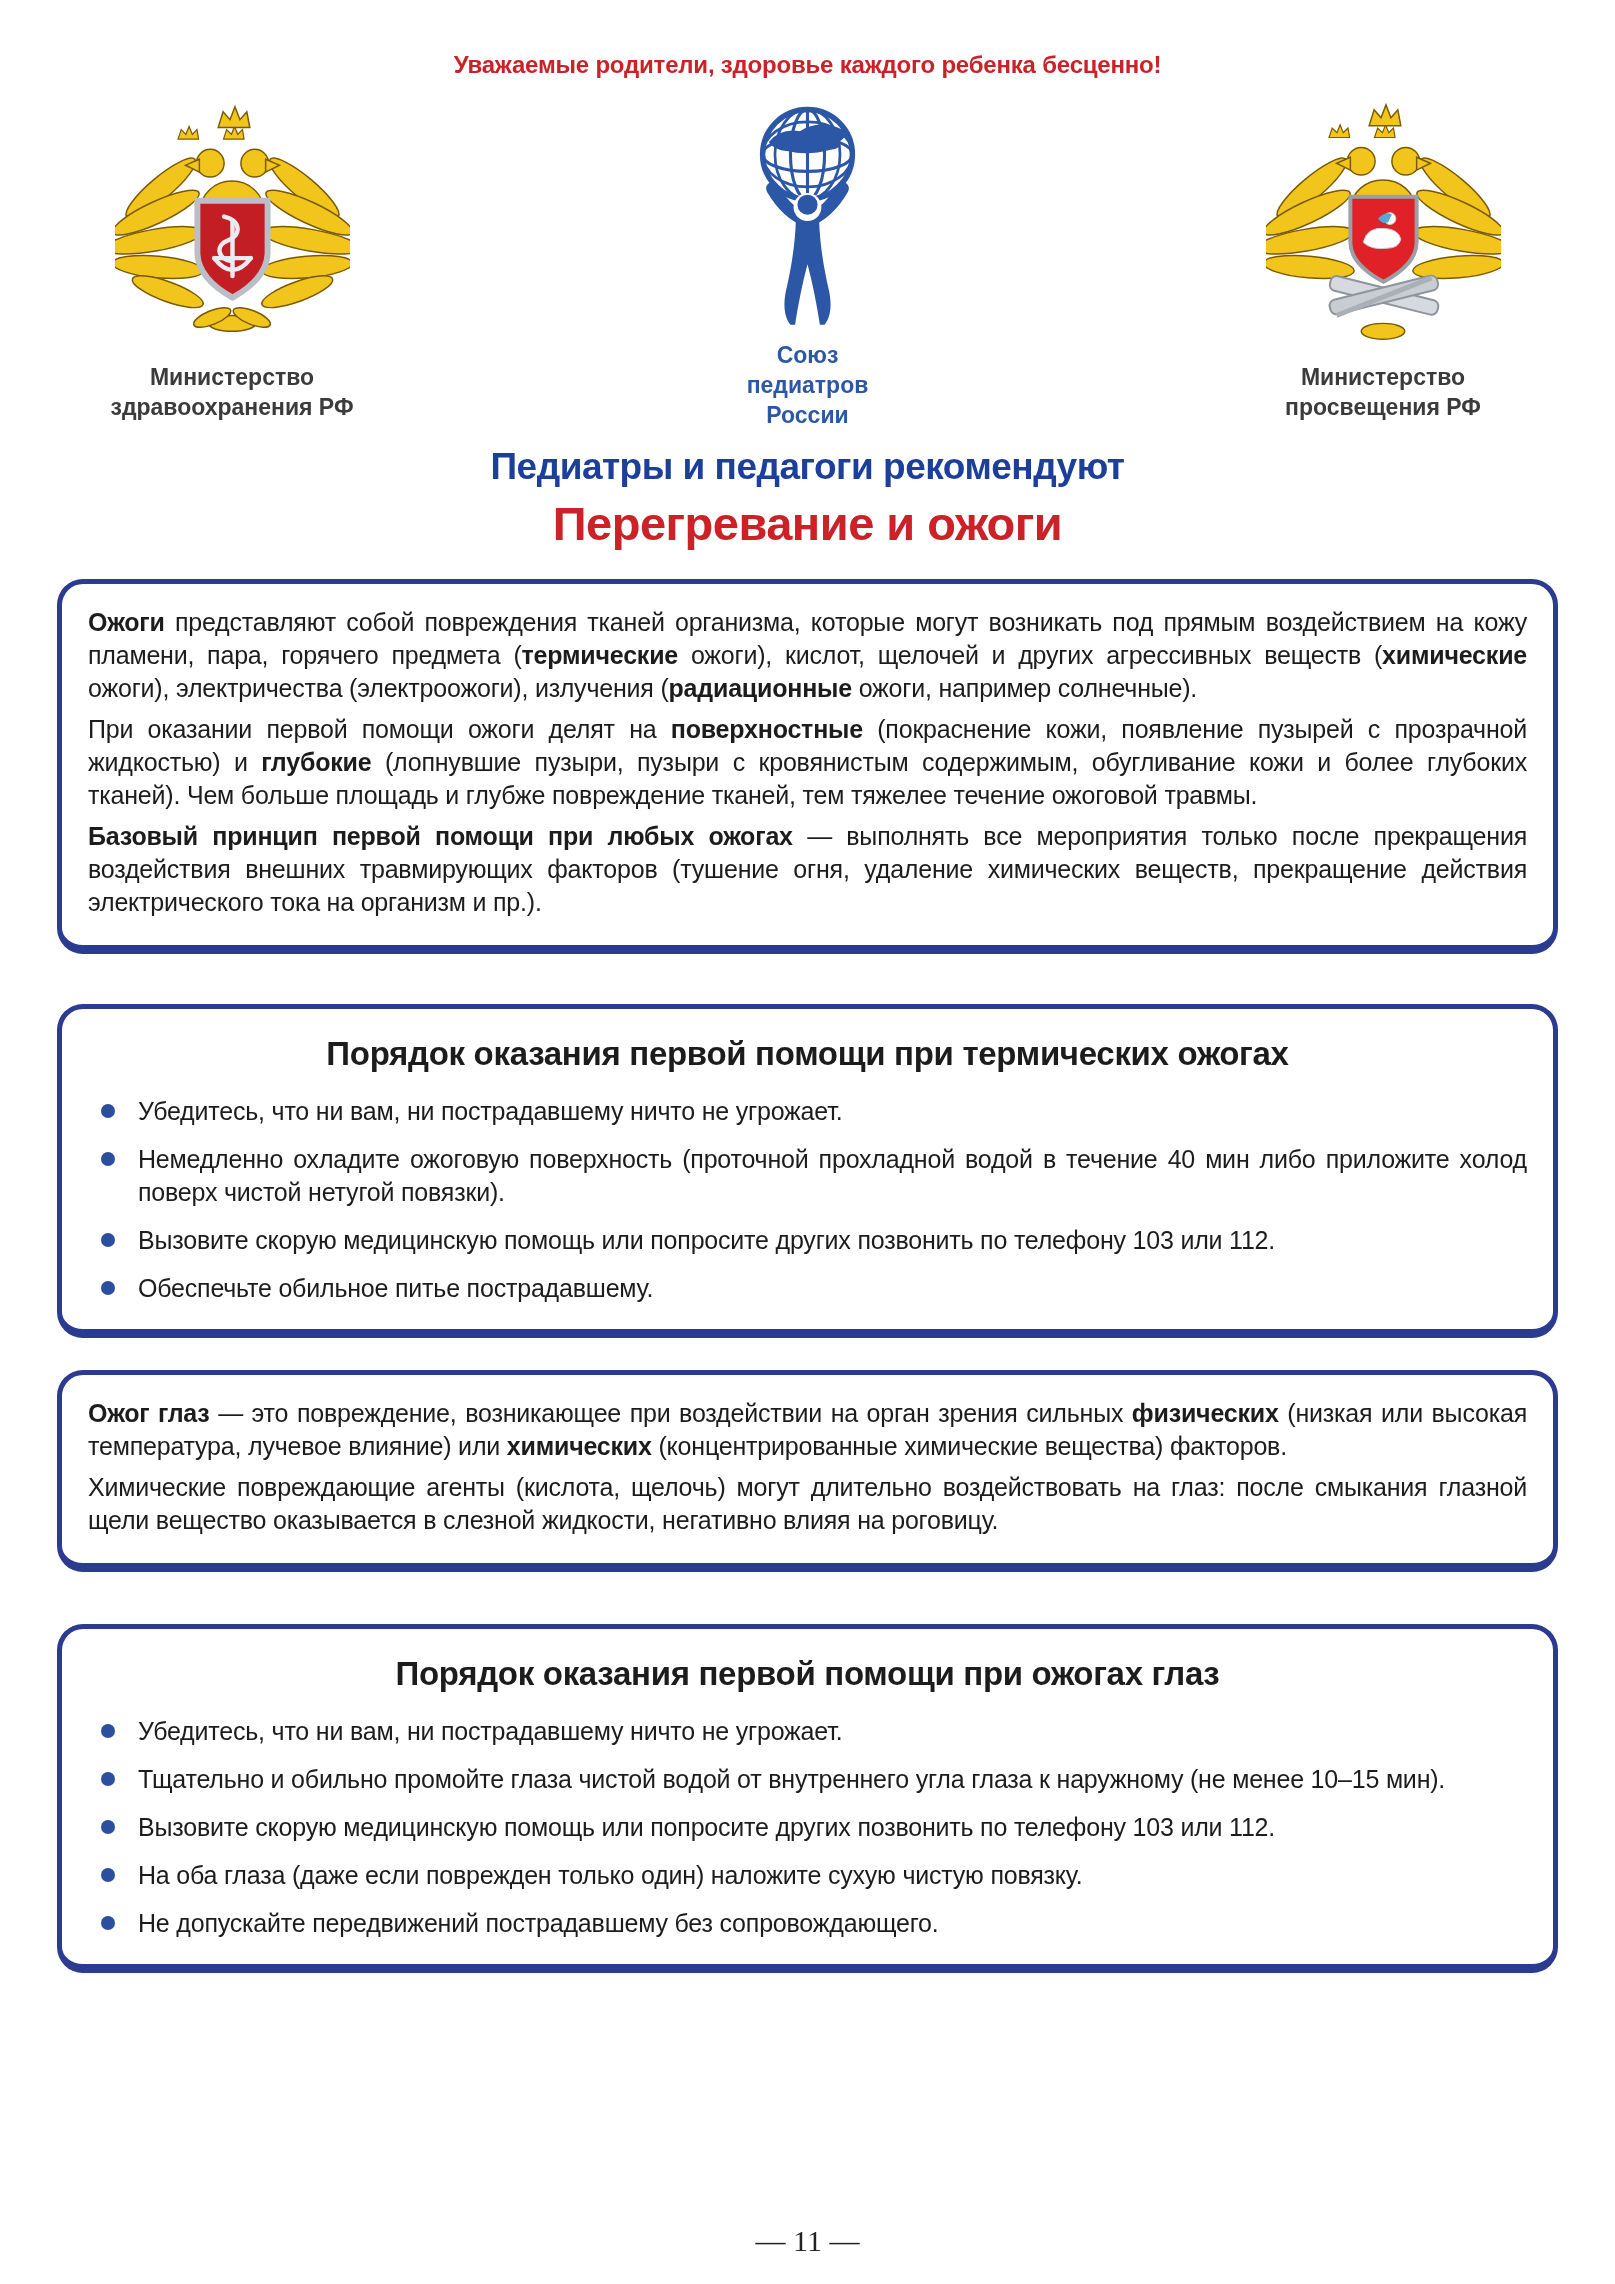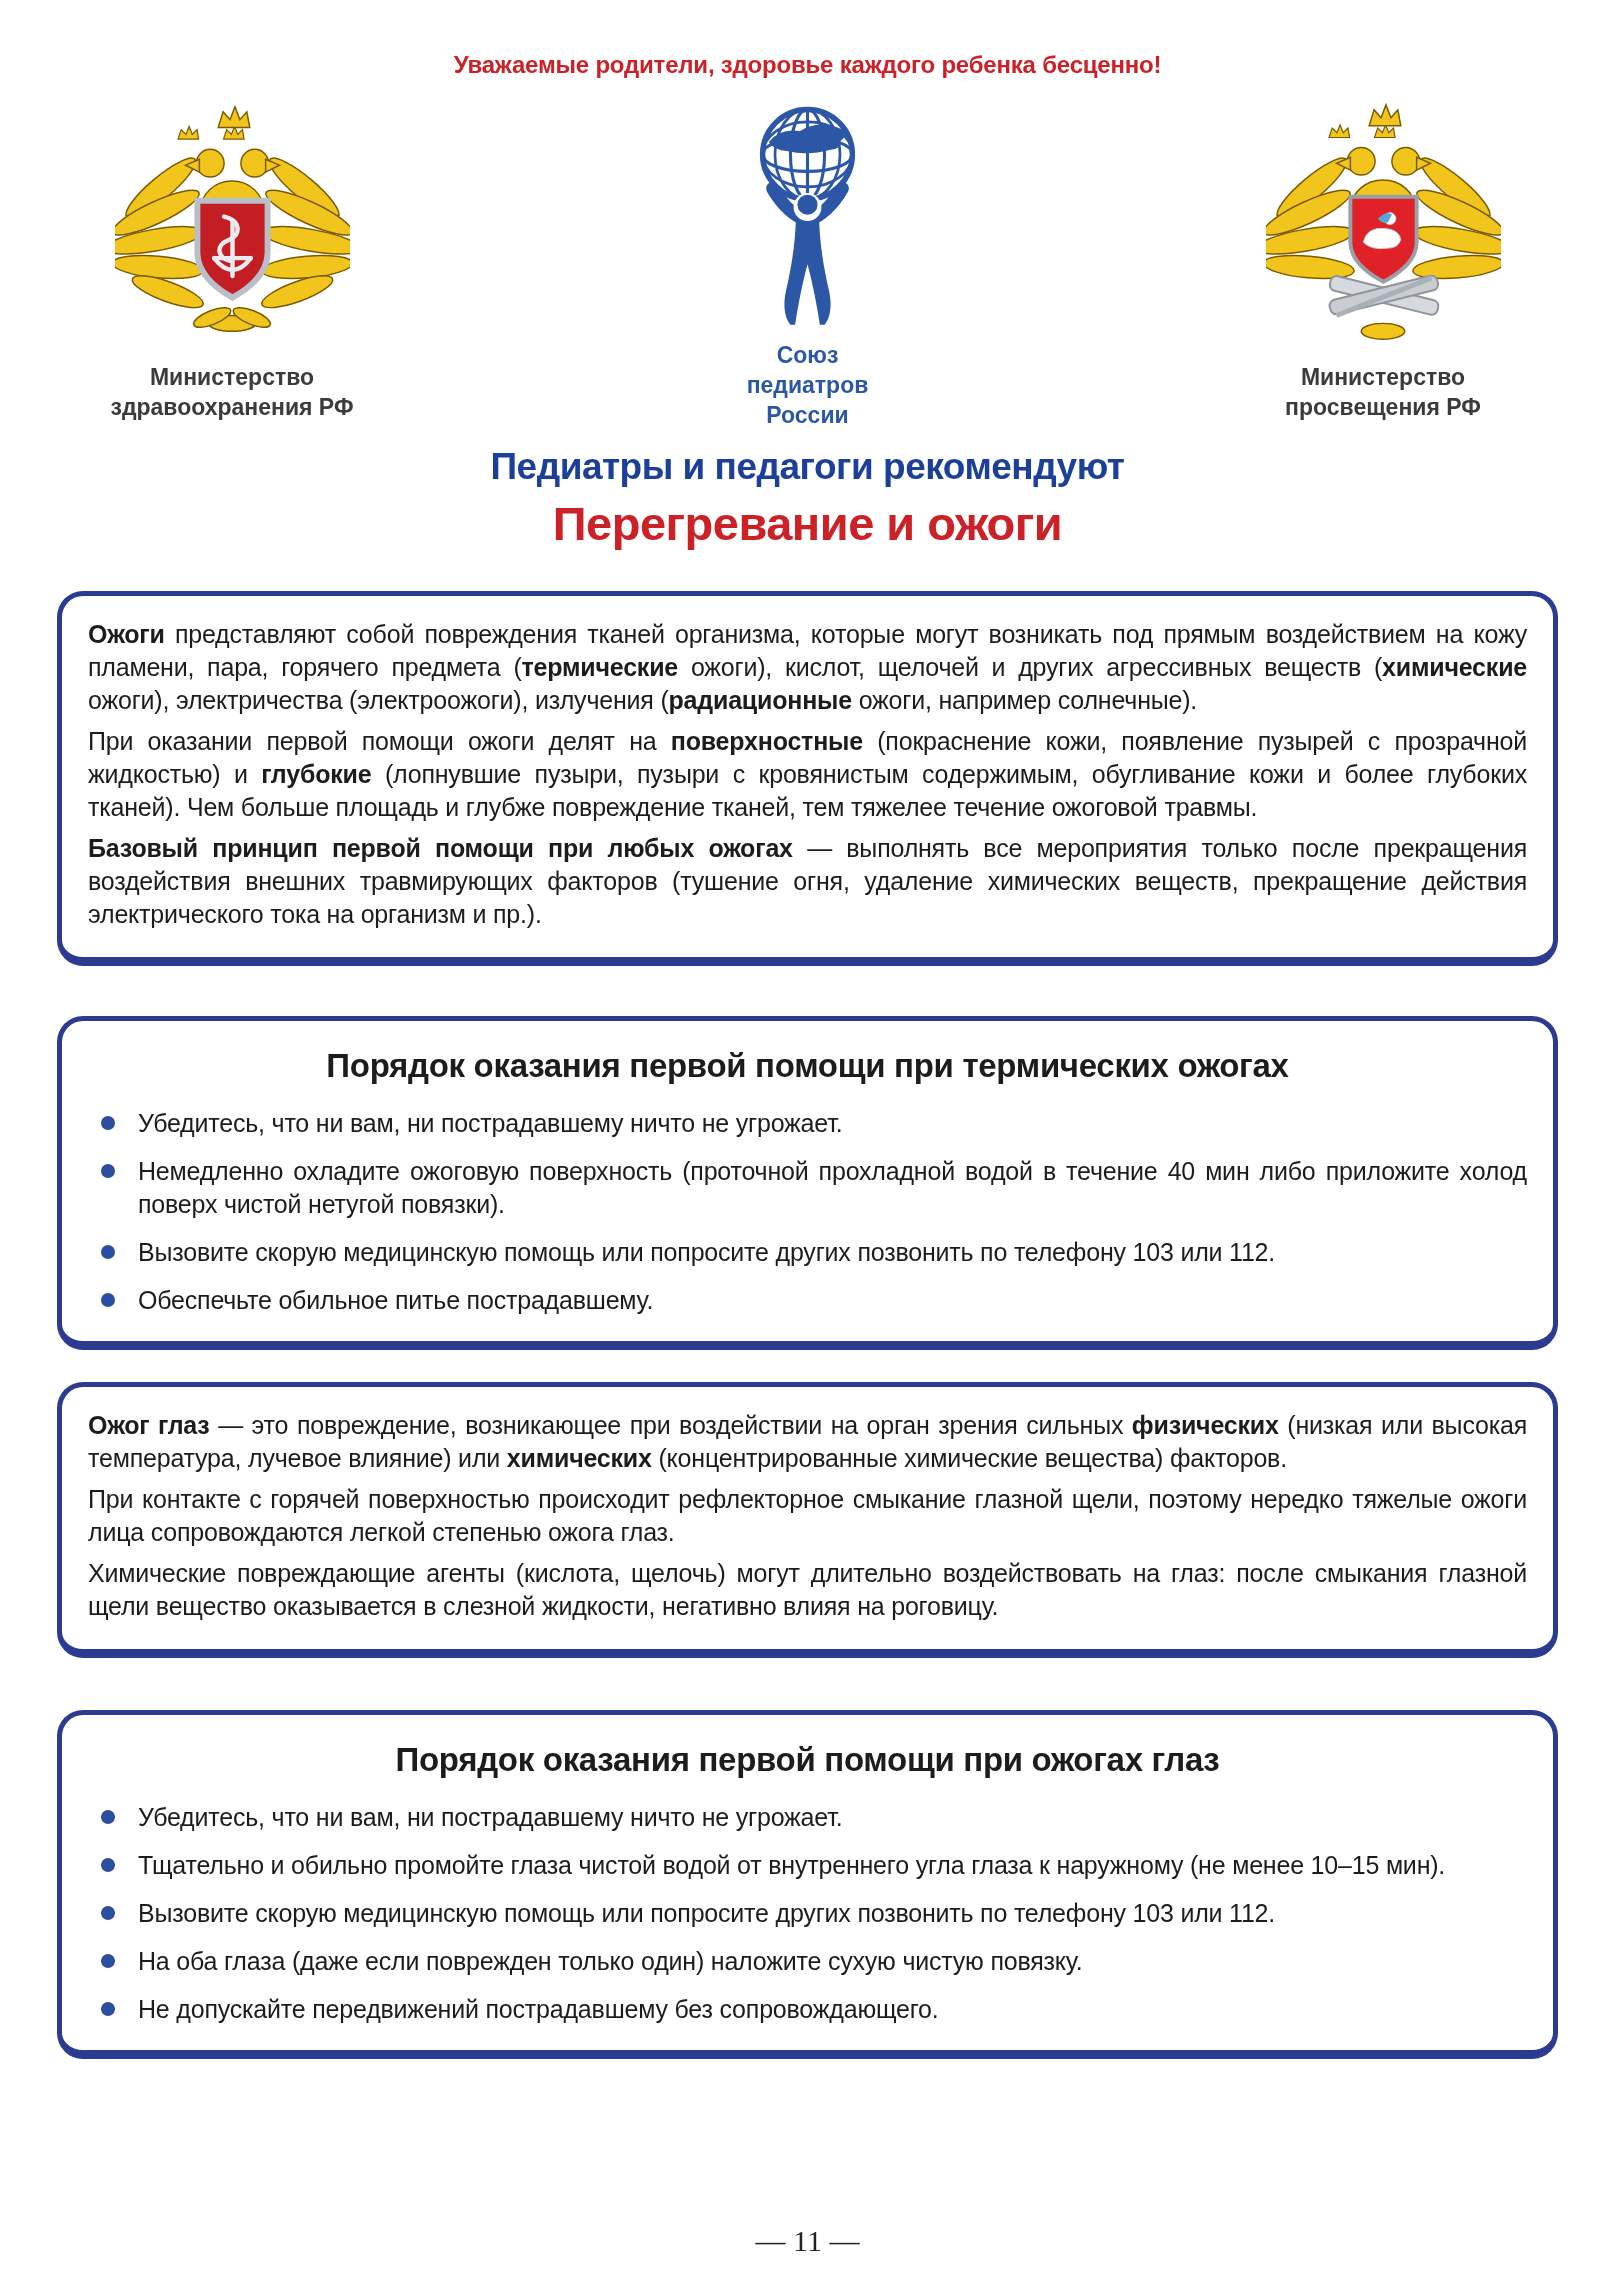--- a/index.html
+++ b/index.html
@@ -22,21 +22,21 @@
   .logos-row{margin-top:14px;padding:0 52px;display:flex;justify-content:space-between;align-items:flex-start;}
   .logo-block{display:flex;flex-direction:column;align-items:center;}
   .logo-block.side{width:360px;}
   .logo-block.middle{width:300px;}
   .caption{margin-top:6px;text-align:center;font-weight:bold;font-size:23px;line-height:30px;color:#3b3b3b;}
   .caption.blue{color:var(--logoblue);}
 
   .subtitle{margin-top:16px;text-align:center;color:var(--blue);font-weight:bold;font-size:37px;letter-spacing:-0.5px;}
   .title{margin-top:8px;text-align:center;color:var(--red);font-weight:bold;font-size:47px;letter-spacing:-0.5px;}
 
-  .box{margin:40px 57px 0;border:5px solid var(--navy);border-bottom-width:9px;border-radius:26px;padding:14px 26px 18px;background:#fff;}
+  .box{margin:28px 57px 0;border:5px solid var(--navy);border-bottom-width:9px;border-radius:26px;padding:14px 26px 18px;background:#fff;}
   .box p{font-size:25px;line-height:33px;text-align:justify;margin:8px 0;letter-spacing:-0.2px;}
   .b{font-weight:bold;}
   .red{font-weight:bold;color:var(--red);}
 
   .box.gap-lg{margin-top:50px;}
   .box.gap-md{margin-top:32px;}
   .box.gap-xl{margin-top:52px;}
 
   .box-title{font-size:33px;font-weight:bold;text-align:center;margin:12px 0 22px;letter-spacing:-0.3px;}
   ul.steps{list-style:none;margin:0 0 4px;}
@@ -185,21 +185,20 @@
       <li><span class="dot"></span><span>Убедитесь, что ни вам, ни пострадавшему ничто не угрожает.</span></li>
       <li><span class="dot"></span><span>Немедленно охладите ожоговую поверхность (проточной прохладной водой в течение 40 мин либо приложите холод поверх чистой нетугой повязки).</span></li>
       <li><span class="dot"></span><span>Вызовите скорую медицинскую помощь или попросите других позвонить по телефону 103 или 112.</span></li>
       <li><span class="dot"></span><span>Обеспечьте обильное питье пострадавшему.</span></li>
     </ul>
   </div>
 
 
   <div class="box gap-md">
     <p><span class="b">Ожог глаз</span><span> — это повреждение, возникающее при воздействии на орган зрения сильных </span><span class="b">физических</span><span> (низкая или высокая температура, лучевое влияние) или </span><span class="b">химических</span><span> (концентрированные химические вещества) факторов.</span></p>
-    <p><span>При контакте с горячей поверхностью происходит рефлекторное смыкание глазной щели, поэтому нередко тяжелые ожоги лица сопровождаются легкой степенью ожога глаз.</span></p>
     <p><span>Химические повреждающие агенты (кислота, щелочь) могут длительно воздействовать на глаз: после смыкания глазной щели вещество оказывается в слезной жидкости, негативно влияя на роговицу.</span></p>
   </div>
 
   <div class="box gap-xl">
     <div class="box-title">Порядок оказания первой помощи при ожогах глаз</div>
     <ul class="steps">
       <li><span class="dot"></span><span>Убедитесь, что ни вам, ни пострадавшему ничто не угрожает.</span></li>
       <li><span class="dot"></span><span>Тщательно и обильно промойте глаза чистой водой от внутреннего угла глаза к наружному (не менее 10–15 мин).</span></li>
       <li><span class="dot"></span><span>Вызовите скорую медицинскую помощь или попросите других позвонить по телефону 103 или 112.</span></li>
       <li><span class="dot"></span><span>На оба глаза (даже если поврежден только один) наложите сухую чистую повязку.</span></li>

